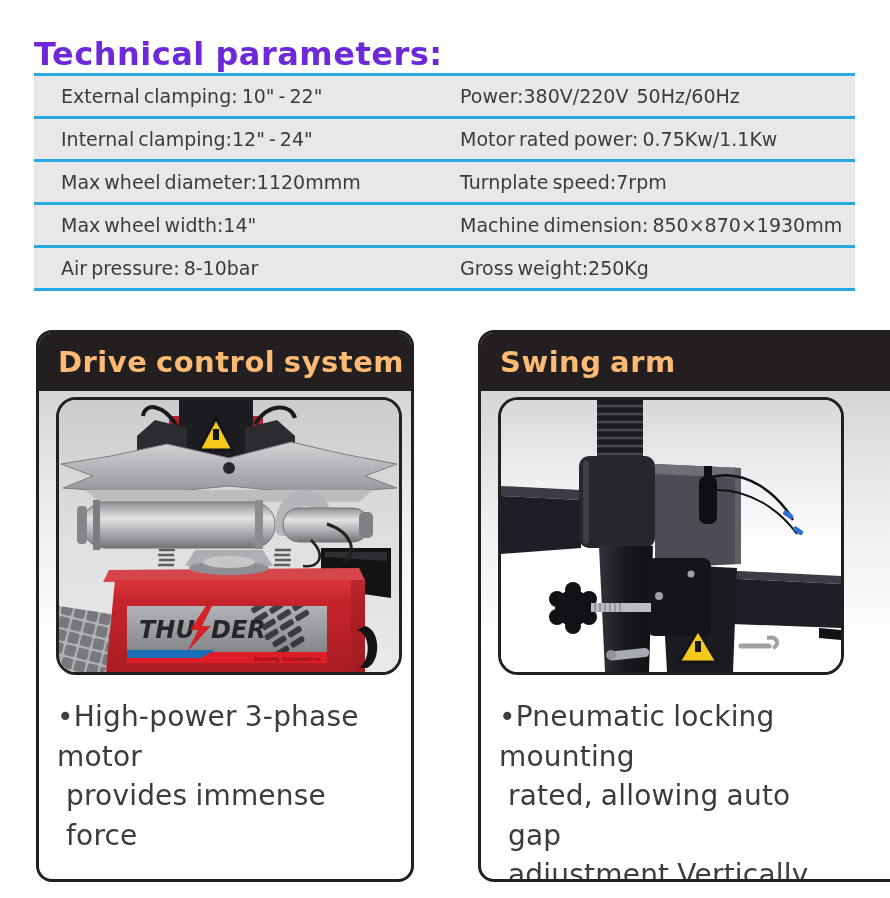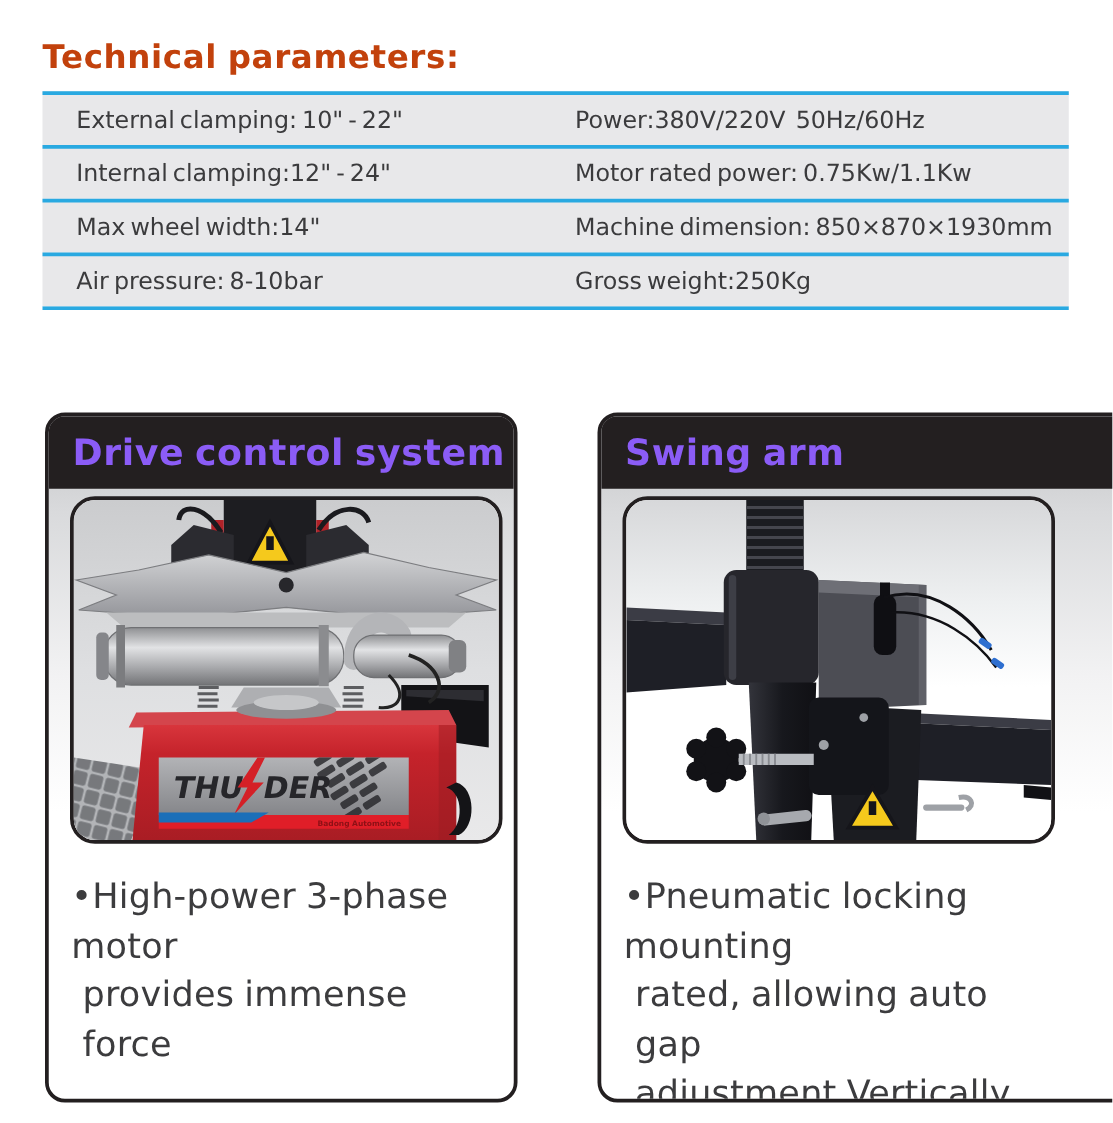--- a/index.html
+++ b/index.html
@@ -2,42 +2,42 @@
 <html><head>
 <meta charset="utf-8">
 <style>
   html,body { margin:0; padding:0; background:#ffffff; }
   .page {
     position:relative; width:890px; height:898px; background:#ffffff;
     font-family:"DejaVu Sans", "Liberation Sans", sans-serif; overflow:hidden;
   }
   .title {
     position:absolute; left:34px; top:14px;
-    font-size:26px; font-weight:bold; color:#c2410c; letter-spacing:.5px;
+    font-size:32px; font-weight:bold; color:#6d28d9; letter-spacing:.5px;
     word-spacing:-1px;
   }
   
   .spec-table { position:absolute; left:34px; top:73px; width:821px; border-bottom:3px solid #29a9e1; }
   .spec-row {
     display:flex; height:40px; align-items:center;
     background:#e8e8ea; border-top:3px solid #29a9e1;
     font-size:19px; color:#3b3b3d; word-spacing:-2px; white-space:pre;
   }
   .cell-left  { width:426px; padding-left:27px; box-sizing:border-box; }
   .cell-right { flex:1; }
   
   .card {
     position:absolute; top:330px; height:552px; box-sizing:border-box;
     border:3px solid #231f20; border-radius:16px; overflow:hidden;
     background:linear-gradient(180deg,#c2c3c5 0%, #d9dadc 14%, #f2f2f3 38%, #ffffff 58%);
   }
   .card-left  { left:36px;  width:378px; }
   .card-right { left:478px; width:438px; }
   .card-header {
-    height:58px; background:#231f20; color:#8b5cf6;
+    height:58px; background:#231f20; color:#fdba74;
     display:flex; align-items:center; padding-left:19px;
     font-size:29px; font-weight:bold; letter-spacing:.5px; word-spacing:-2px;
   }
   .photo-frame {
     position:absolute; left:17px; top:64px; width:340px; height:272px;
     border:3px solid #231f20; border-radius:20px; overflow:hidden; background:#ffffff;
   }
   .photo-frame svg { display:block; }
   .bullets {
     position:absolute; left:18px; top:364px; width:345px;
@@ -55,20 +55,24 @@
   <h1 class="title">Technical parameters:</h1>
 
   <div class="spec-table">
     <div class="spec-row">
       <div class="cell-left">External clamping: 10" - 22"</div>
       <div class="cell-right">Power:380V/220V  50Hz/60Hz</div>
     </div>
     <div class="spec-row">
       <div class="cell-left">Internal clamping:12" - 24"</div>
       <div class="cell-right">Motor rated power: 0.75Kw/1.1Kw</div>
+    </div>
+    <div class="spec-row">
+      <div class="cell-left">Max wheel diameter:1120mmm</div>
+      <div class="cell-right">Turnplate speed:7rpm</div>
     </div>
     <div class="spec-row">
       <div class="cell-left">Max wheel width:14"</div>
       <div class="cell-right">Machine dimension: 850×870×1930mm</div>
     </div>
     <div class="spec-row">
       <div class="cell-left">Air pressure: 8-10bar</div>
       <div class="cell-right">Gross weight:250Kg</div>
     </div>
   </div>

